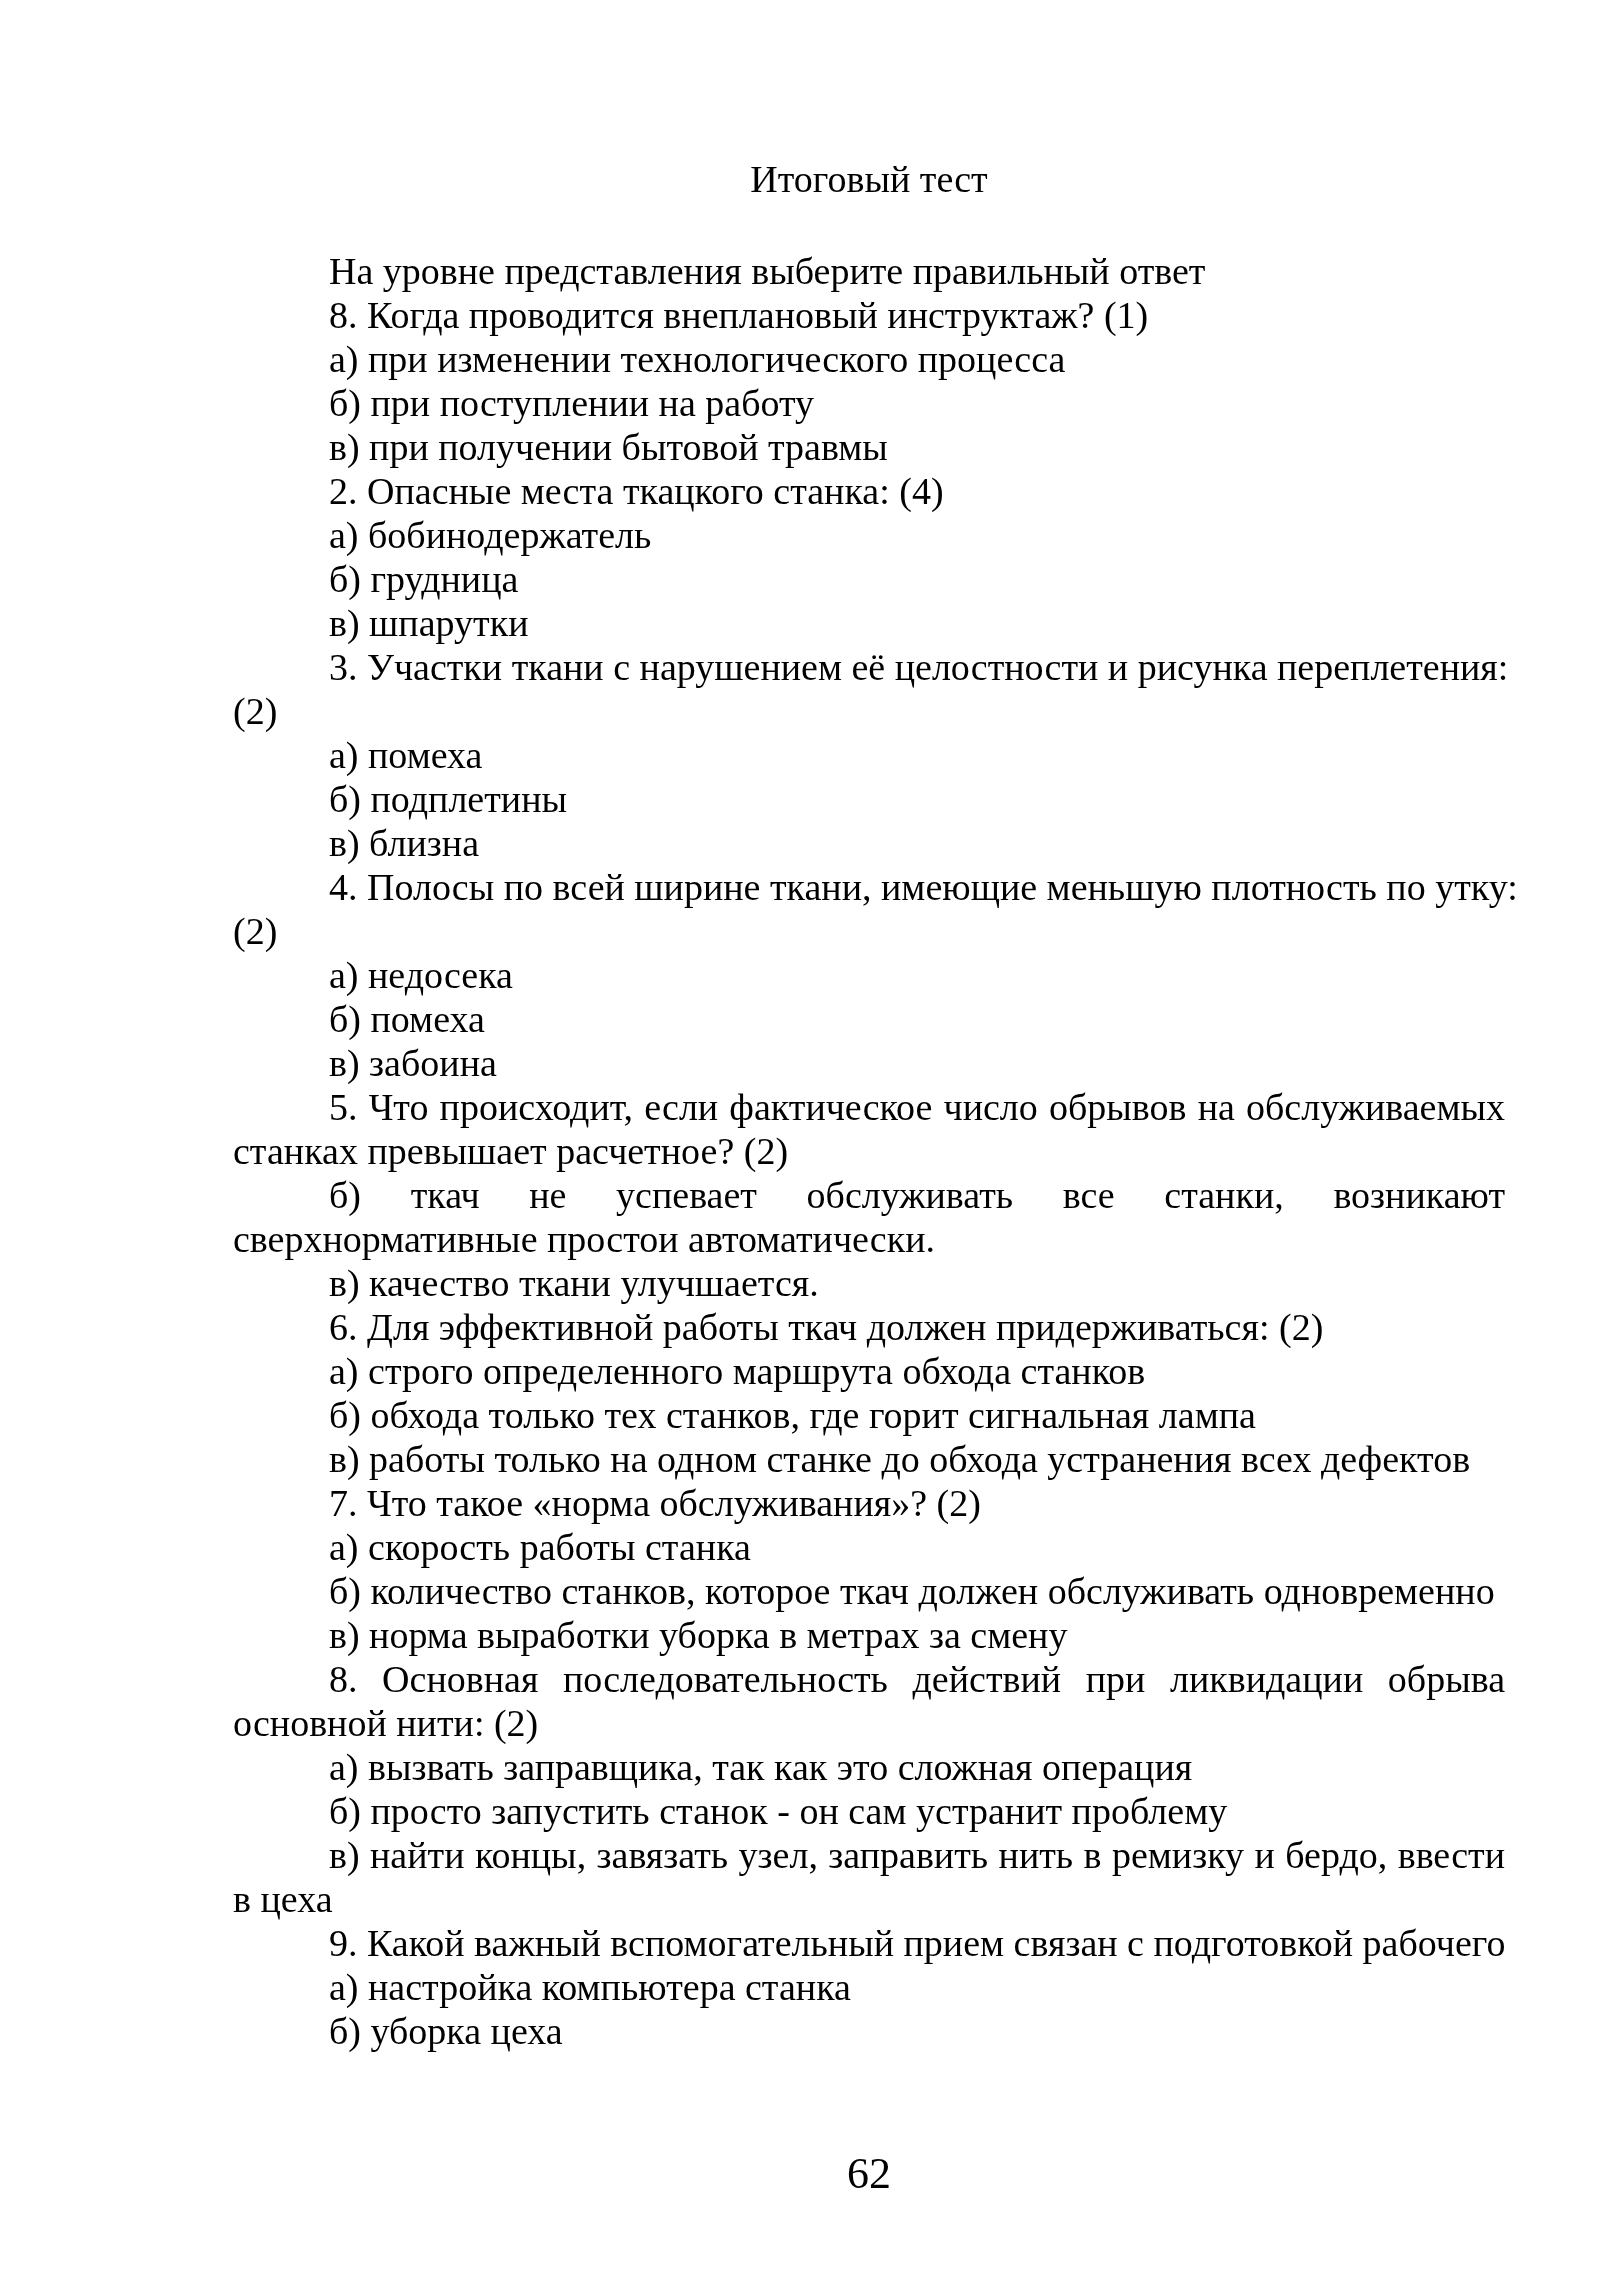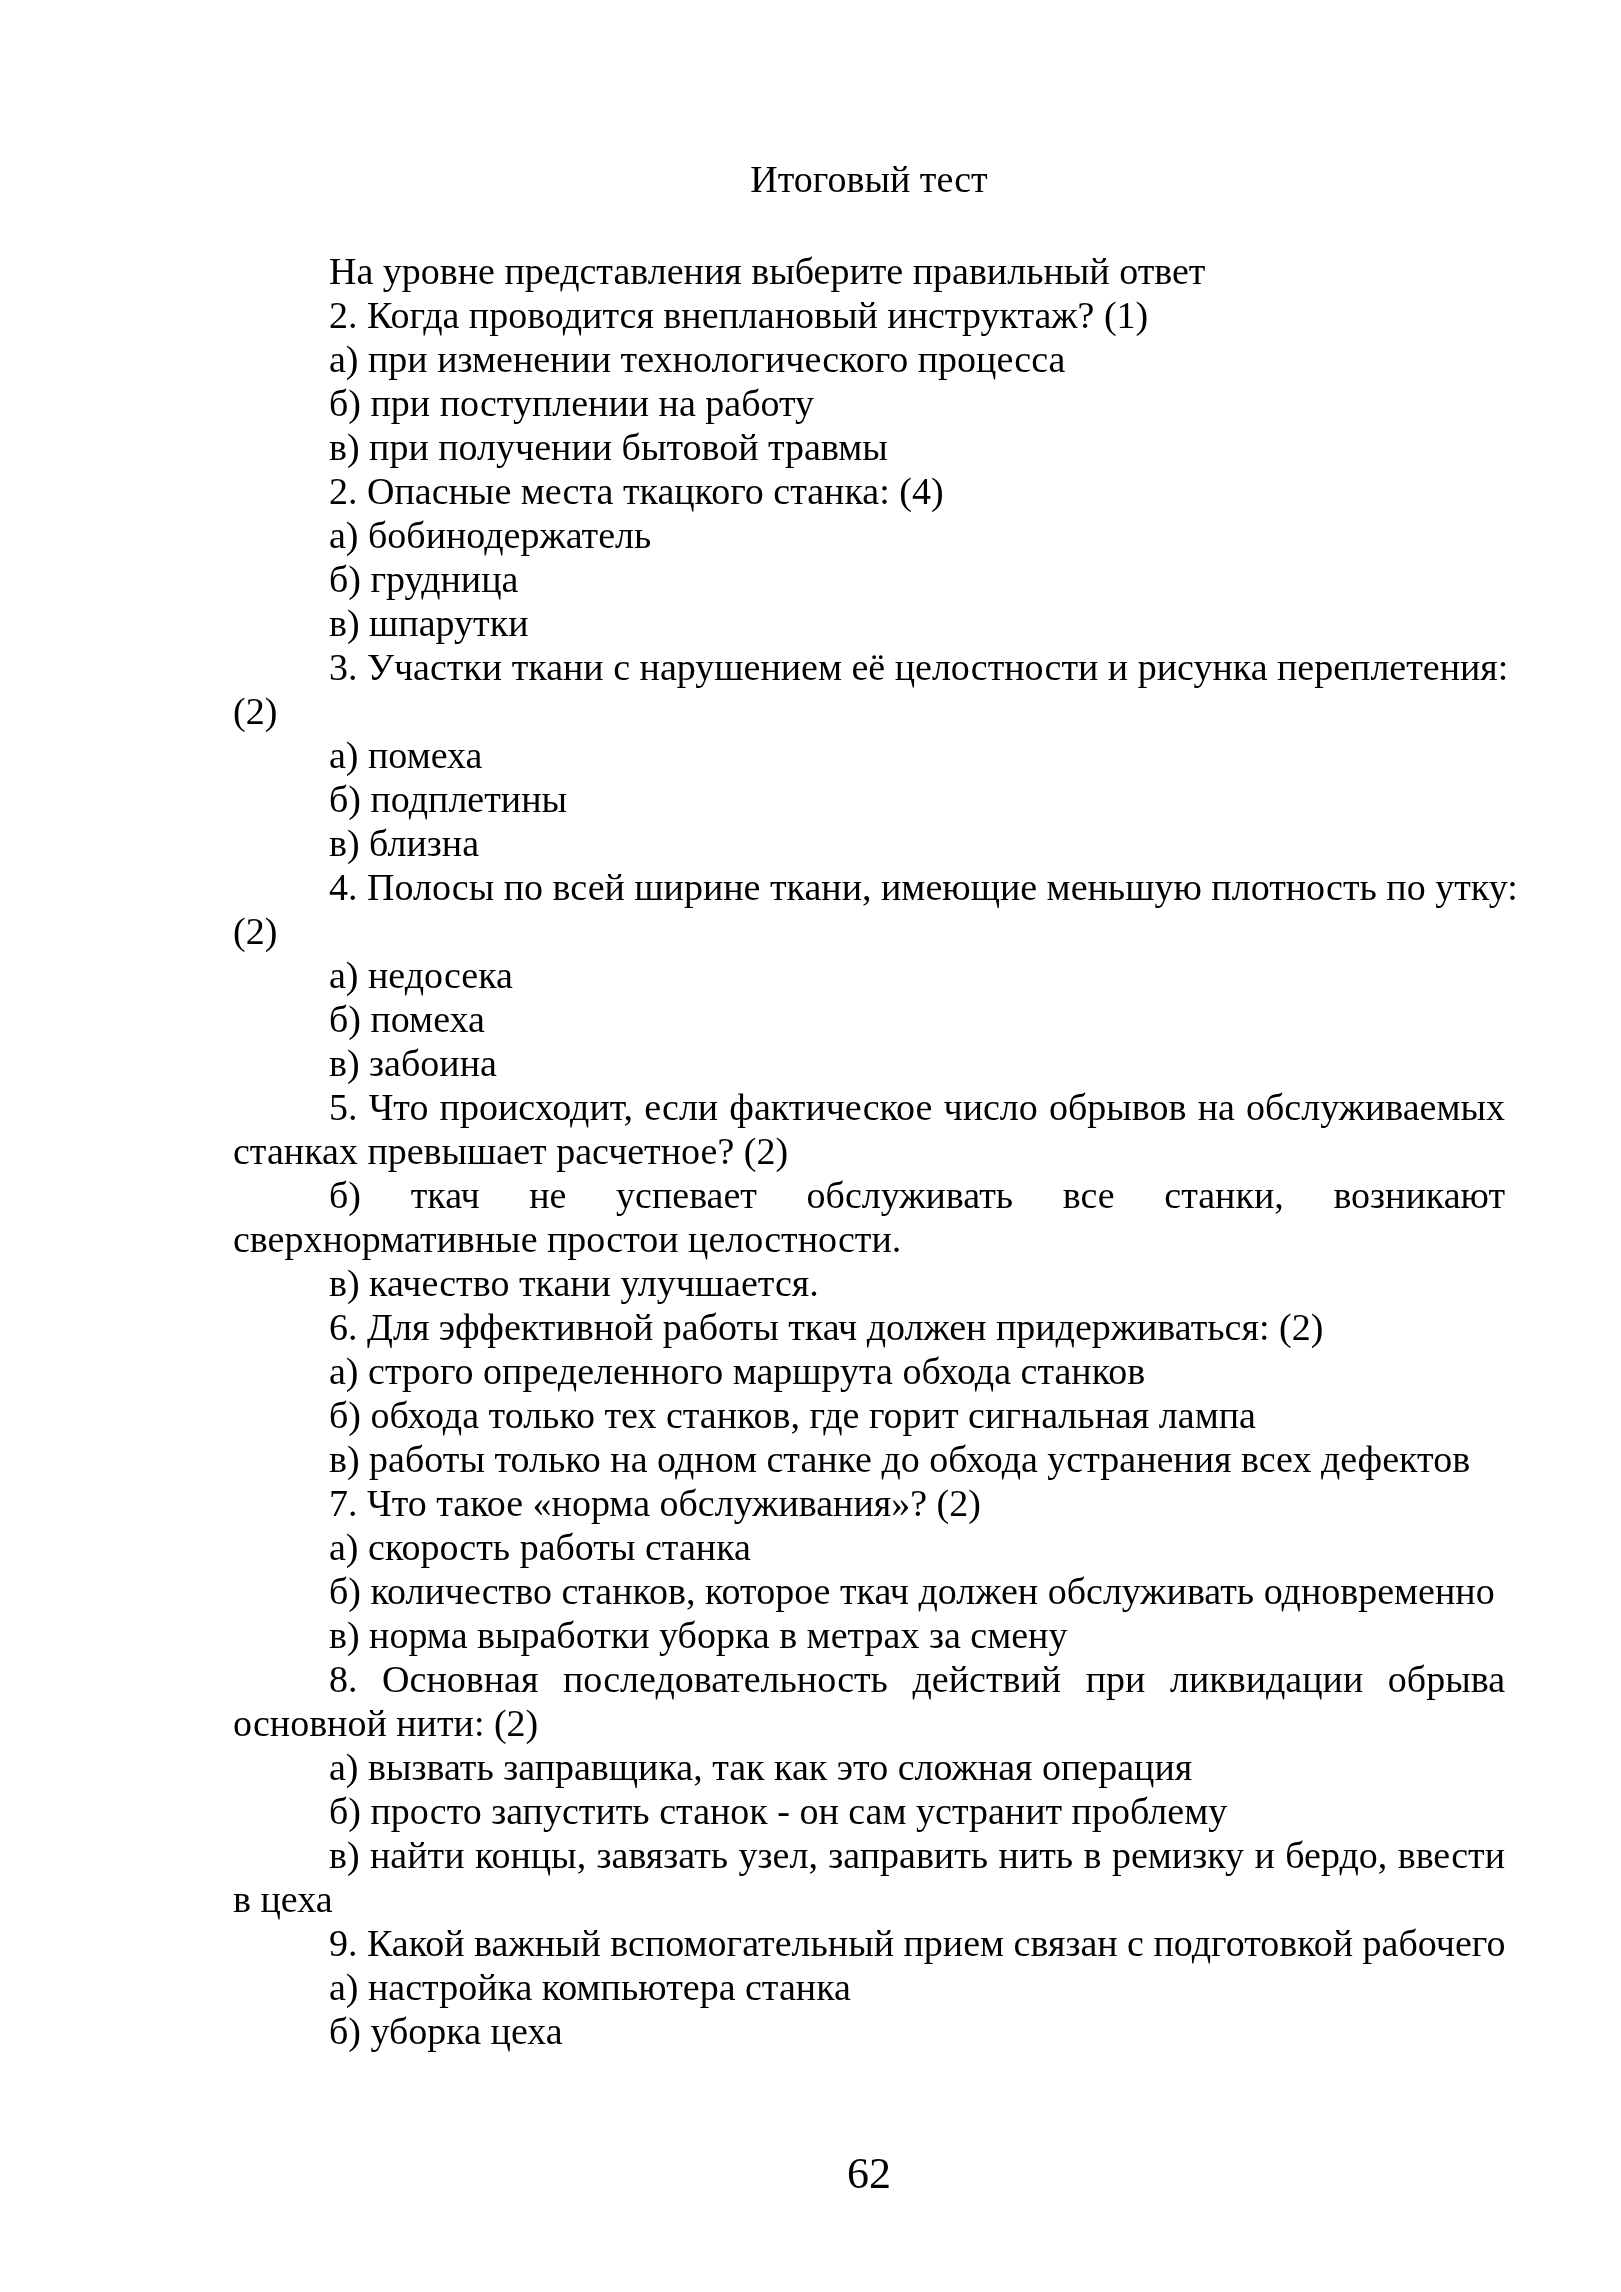--- a/index.html
+++ b/index.html
@@ -58,42 +58,42 @@
   }
 </style>
 </head>
 <body>
 
 <div class="page">
   <div class="content">
     <div class="heading">Итоговый тест</div>
     <div>
         <div class="line ind">На уровне представления выберите правильный ответ</div>
-        <div class="line ind">2. Когда проводится внеплановый инструктаж? (1)</div>
+        <div class="line ind">8. Когда проводится внеплановый инструктаж? (1)</div>
         <div class="line ind">а) при изменении технологического процесса</div>
         <div class="line ind">б) при поступлении на работу</div>
         <div class="line ind">в) при получении бытовой травмы</div>
         <div class="line ind">2. Опасные места ткацкого станка: (4)</div>
         <div class="line ind">а) бобинодержатель</div>
         <div class="line ind">б) грудница</div>
         <div class="line ind">в) шпарутки</div>
         <div class="line ind jst">3. Участки ткани с нарушением её целостности и рисунка переплетения:</div>
         <div class="line">(2)</div>
         <div class="line ind">а) помеха</div>
         <div class="line ind">б) подплетины</div>
         <div class="line ind">в) близна</div>
         <div class="line ind jst">4. Полосы по всей ширине ткани, имеющие меньшую плотность по утку:</div>
         <div class="line">(2)</div>
         <div class="line ind">а) недосека</div>
         <div class="line ind">б) помеха</div>
         <div class="line ind">в) забоина</div>
         <div class="line ind jst">5. Что происходит, если фактическое число обрывов на обслуживаемых</div>
         <div class="line">станках превышает расчетное? (2)</div>
         <div class="line ind jst">б) ткач не успевает обслуживать все станки, возникают</div>
-        <div class="line">сверхнормативные простои целостности.</div>
+        <div class="line">сверхнормативные простои автоматически.</div>
         <div class="line ind">в) качество ткани улучшается.</div>
         <div class="line ind">6. Для эффективной работы ткач должен придерживаться: (2)</div>
         <div class="line ind">а) строго определенного маршрута обхода станков</div>
         <div class="line ind">б) обхода только тех станков, где горит сигнальная лампа</div>
         <div class="line ind">в) работы только на одном станке до обхода устранения всех дефектов</div>
         <div class="line ind">7. Что такое «норма обслуживания»? (2)</div>
         <div class="line ind">а) скорость работы станка</div>
         <div class="line ind">б) количество станков, которое ткач должен обслуживать одновременно</div>
         <div class="line ind">в) норма выработки уборка в метрах за смену</div>
         <div class="line ind jst">8. Основная последовательность действий при ликвидации обрыва</div>

